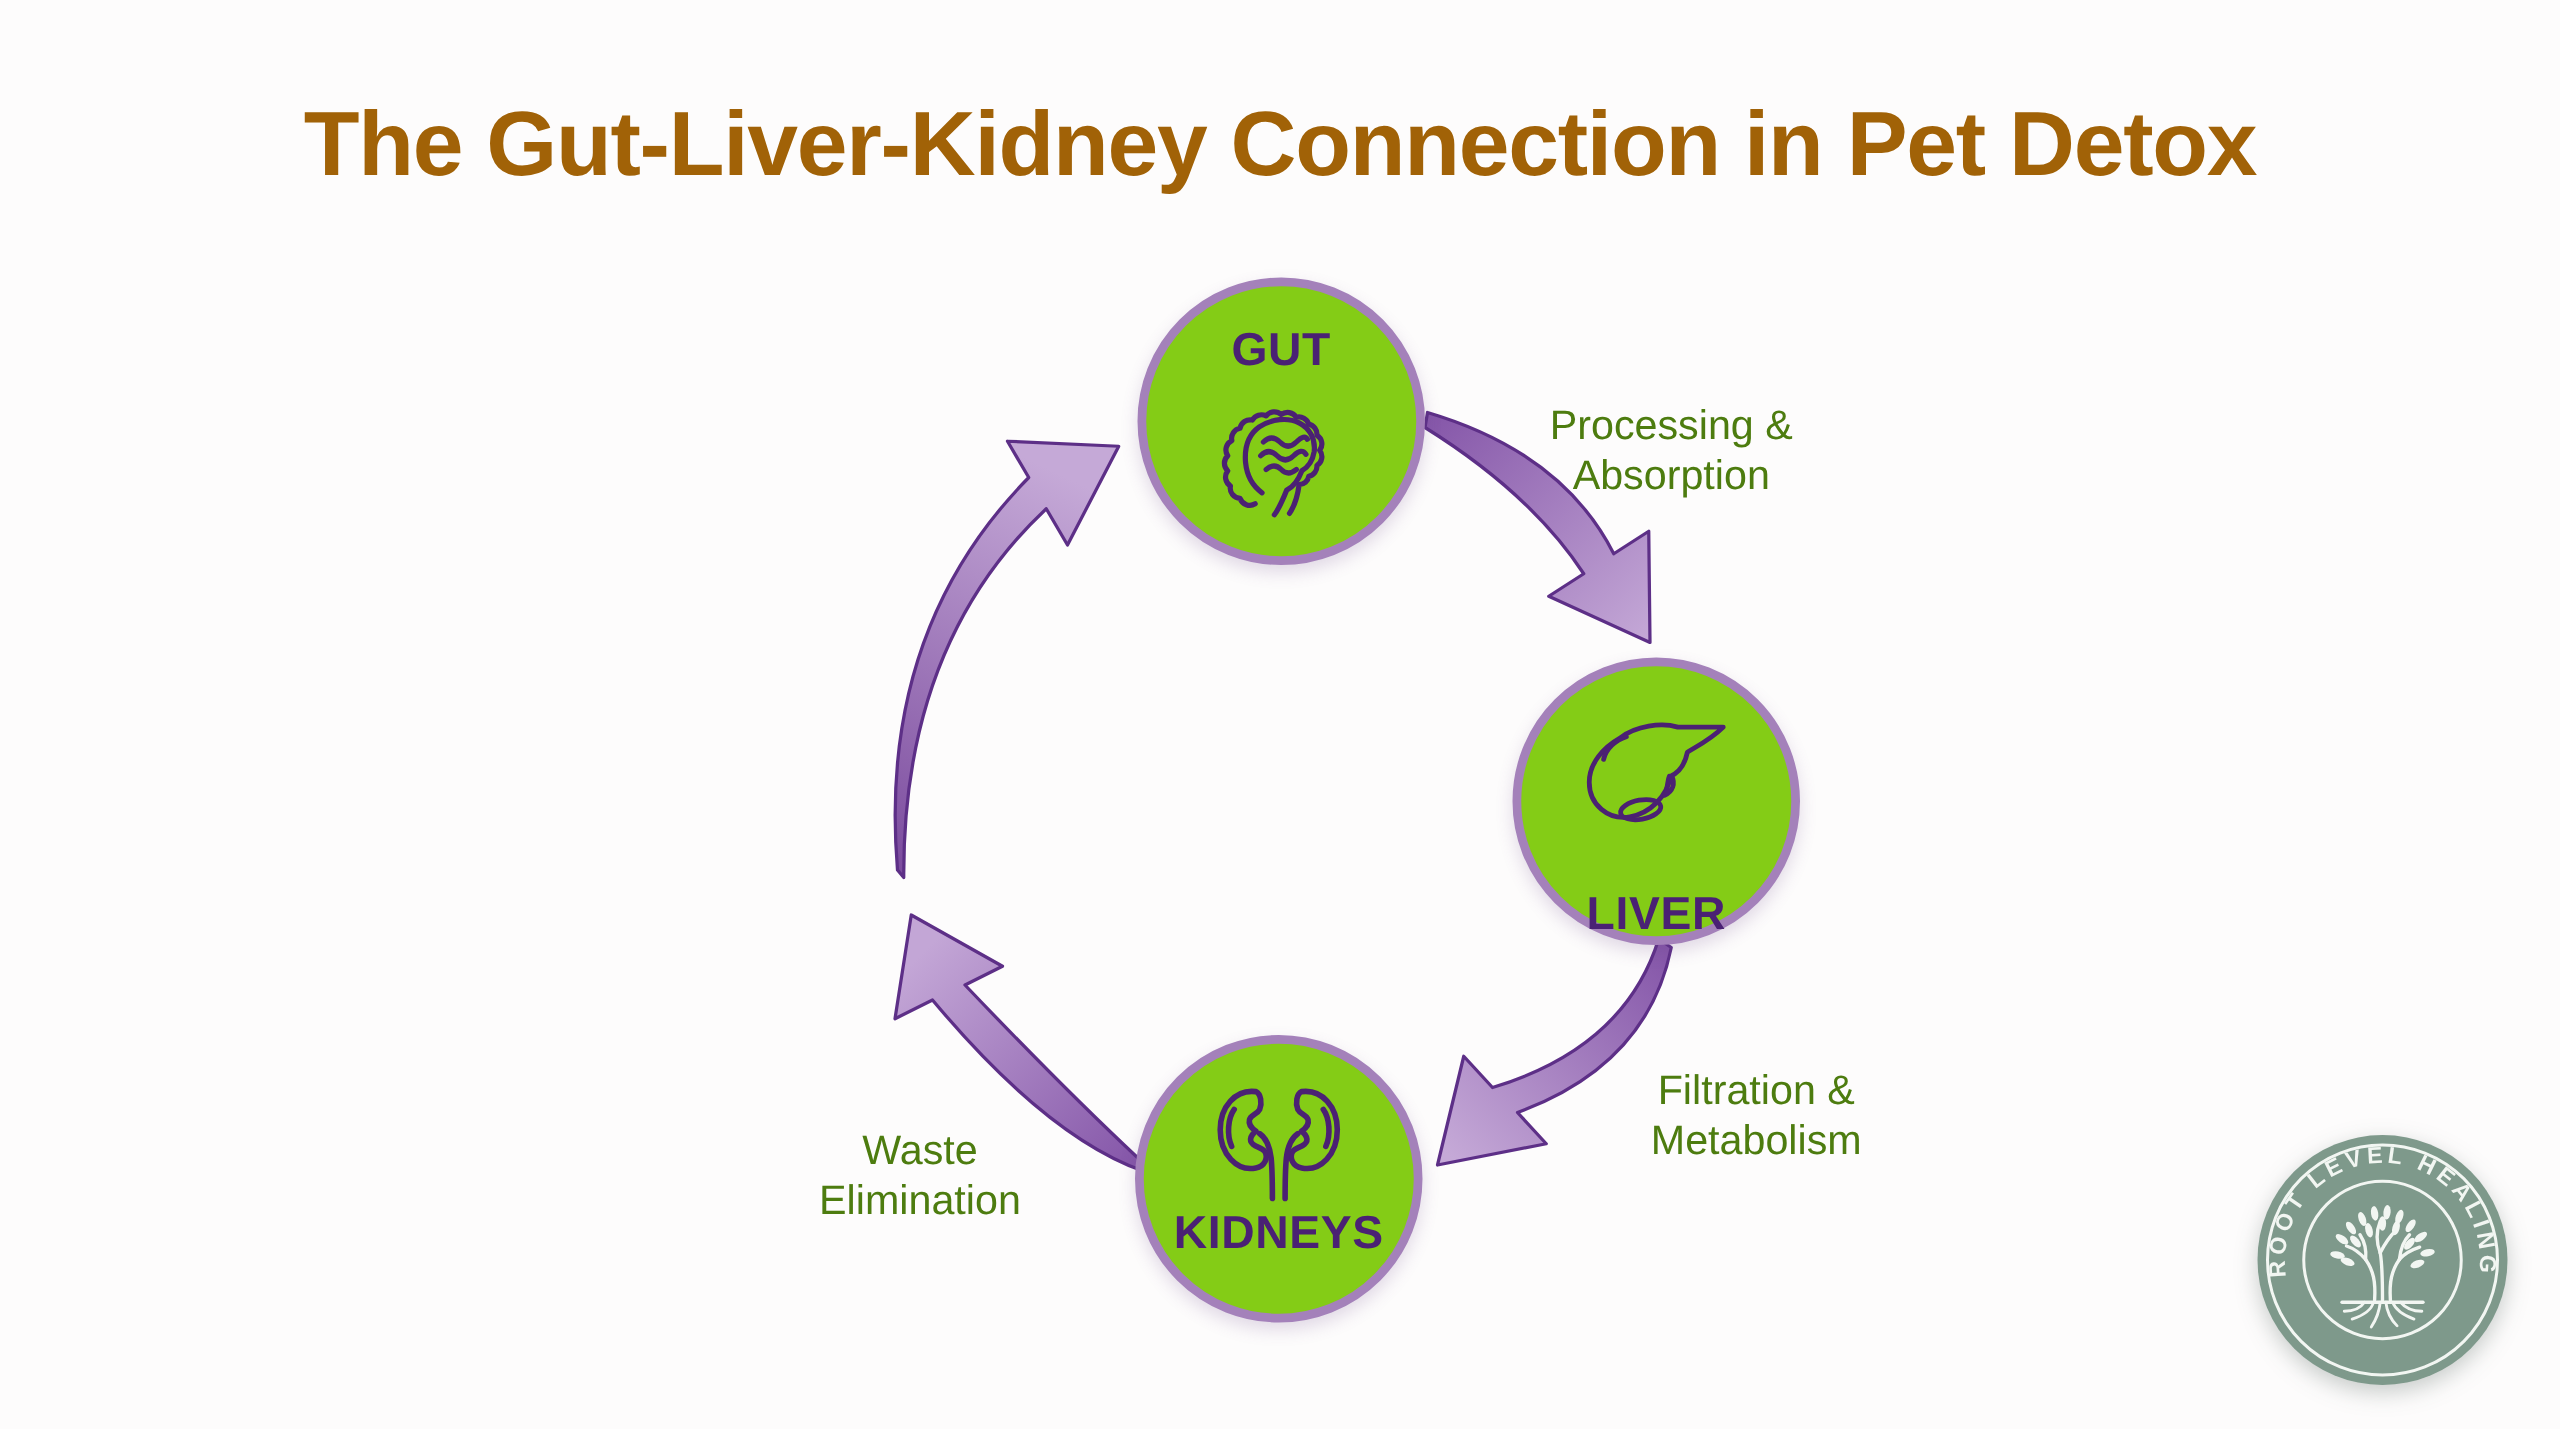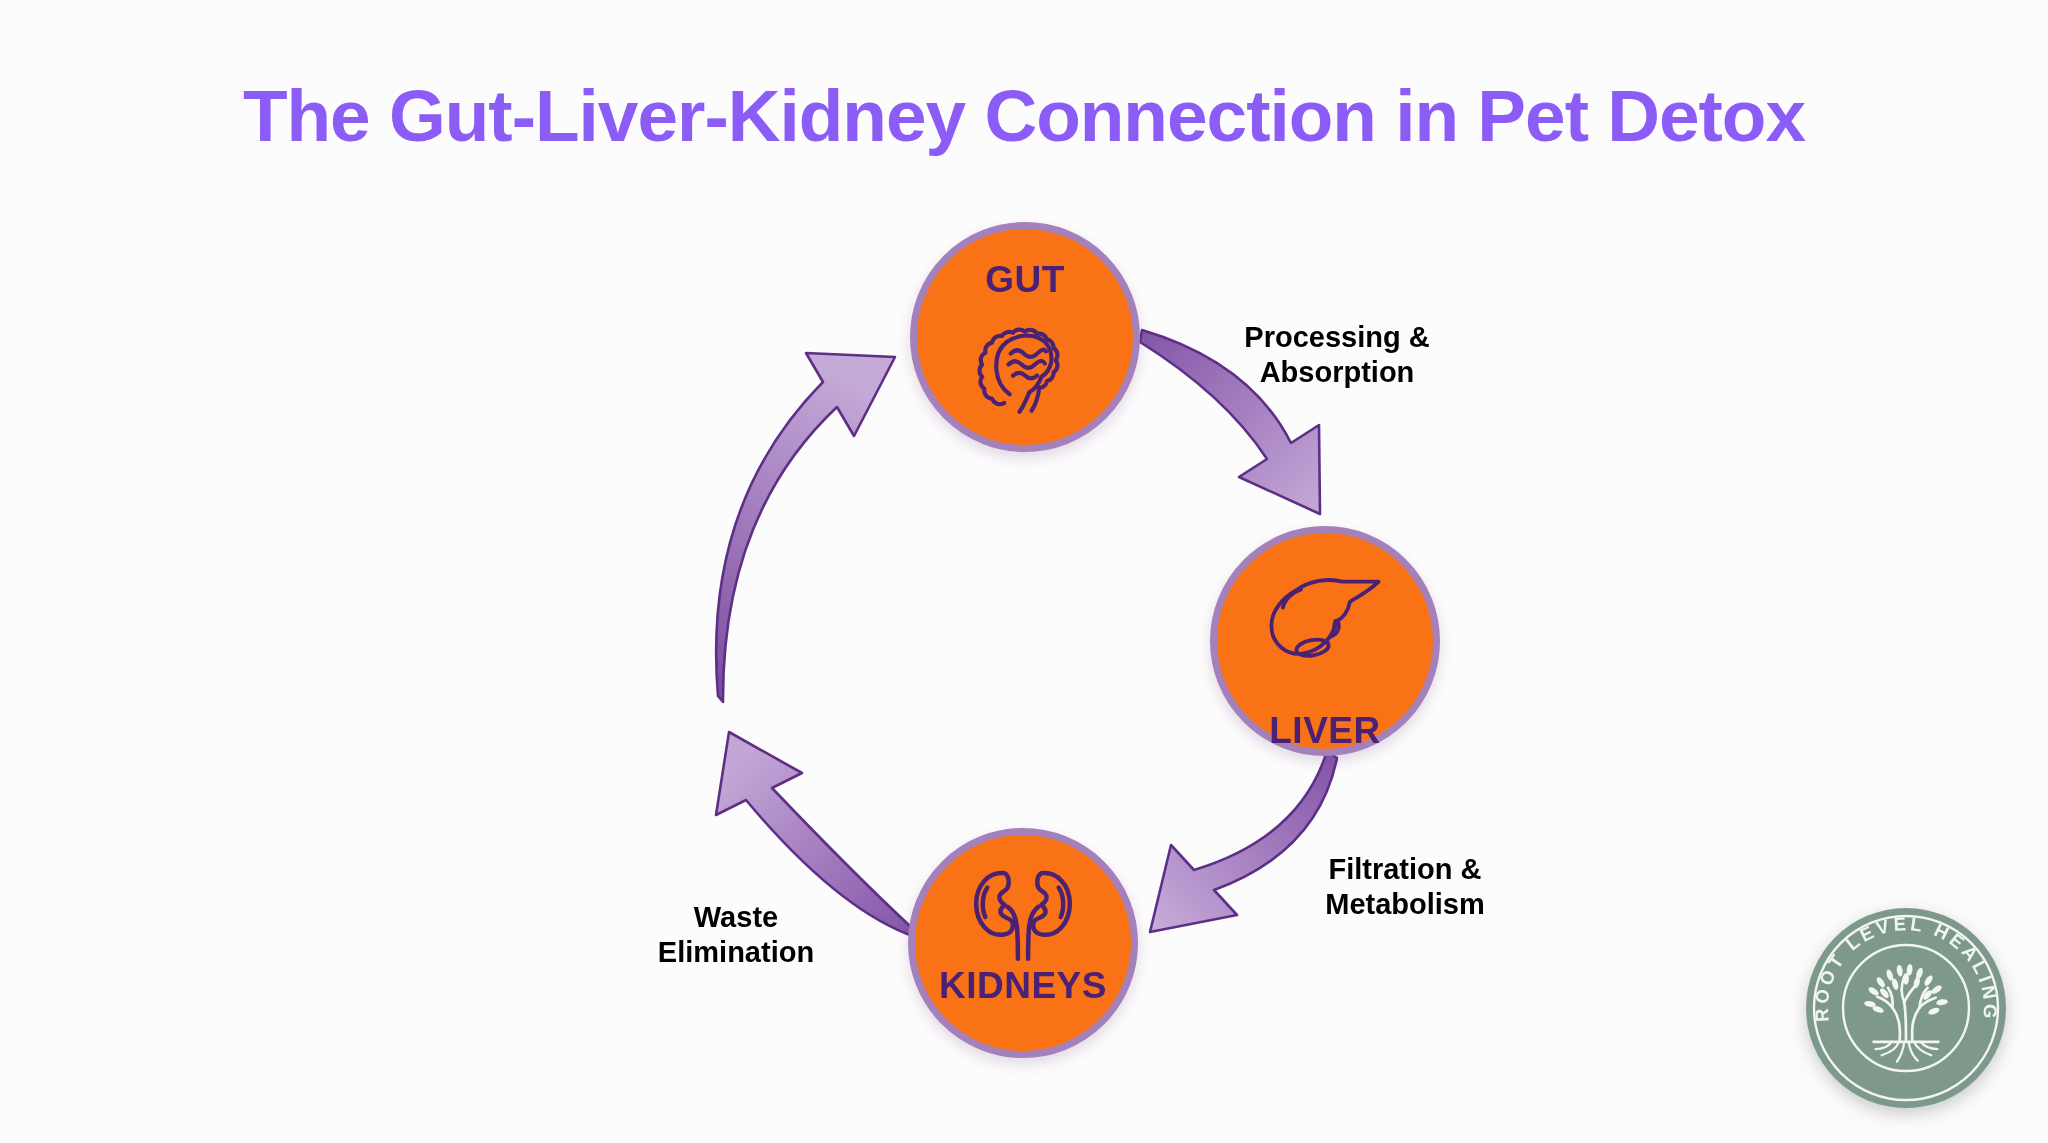--- a/index.html
+++ b/index.html
@@ -4,42 +4,42 @@
 <style>
   html,body{margin:0;padding:0;}
   body{
     width:2048px;height:1143px;position:relative;overflow:hidden;
     background:#fdfcfc;
     font-family:"Liberation Sans", sans-serif;
   }
   .page-title{
     position:absolute;top:74px;left:0;width:100%;
     text-align:center;font-size:73px;font-weight:800;
-    color:#8b5cf6;letter-spacing:-1px;margin:0;
+    color:#a16207;letter-spacing:-1px;margin:0;
   }
   .arrows-svg{position:absolute;left:0;top:0;pointer-events:none;}
   .node{
     position:absolute;width:230px;height:230px;border-radius:50%;
-    background:#f97316;border:7px solid #a481ba;box-sizing:border-box;
+    background:#84cc16;border:7px solid #a481ba;box-sizing:border-box;
     display:flex;flex-direction:column;align-items:center;
     box-shadow:0 6px 14px rgba(110,75,140,.20);
   }
   .node-label{
     font-weight:700;color:#4a2174;letter-spacing:.5px;
     font-size:37px;line-height:1;
   }
   .node-gut{left:910px;top:222px;padding-top:32px;}
   .node-gut .node-label{margin-bottom:4px;}
   .node-liver{left:1210px;top:526px;padding-top:34px;justify-content:space-between;}
   .node-liver .icon{margin-bottom:6px;}
   .node-kidneys{left:908px;top:828px;padding-top:26px;}
   .node-kidneys .icon{margin-bottom:2px;}
   .conn-label{
     position:absolute;text-align:center;
-    font-size:29px;line-height:1.22;color:#000000;font-weight:bold;
+    font-size:33px;line-height:1.22;color:#4d7c0f;
   }
   .conn-processing{left:1207px;top:320px;width:260px;}
   .conn-filtration{left:1275px;top:852px;width:260px;}
   .conn-waste{left:646px;top:856px;width:180px;margin-top:44px;}
   .logo-svg{
     position:absolute;left:1803px;top:905px;
     filter:drop-shadow(0 6px 9px rgba(40,60,50,.25));
   }
   .logo-arc-text{
     font-family:"Liberation Sans", sans-serif;

